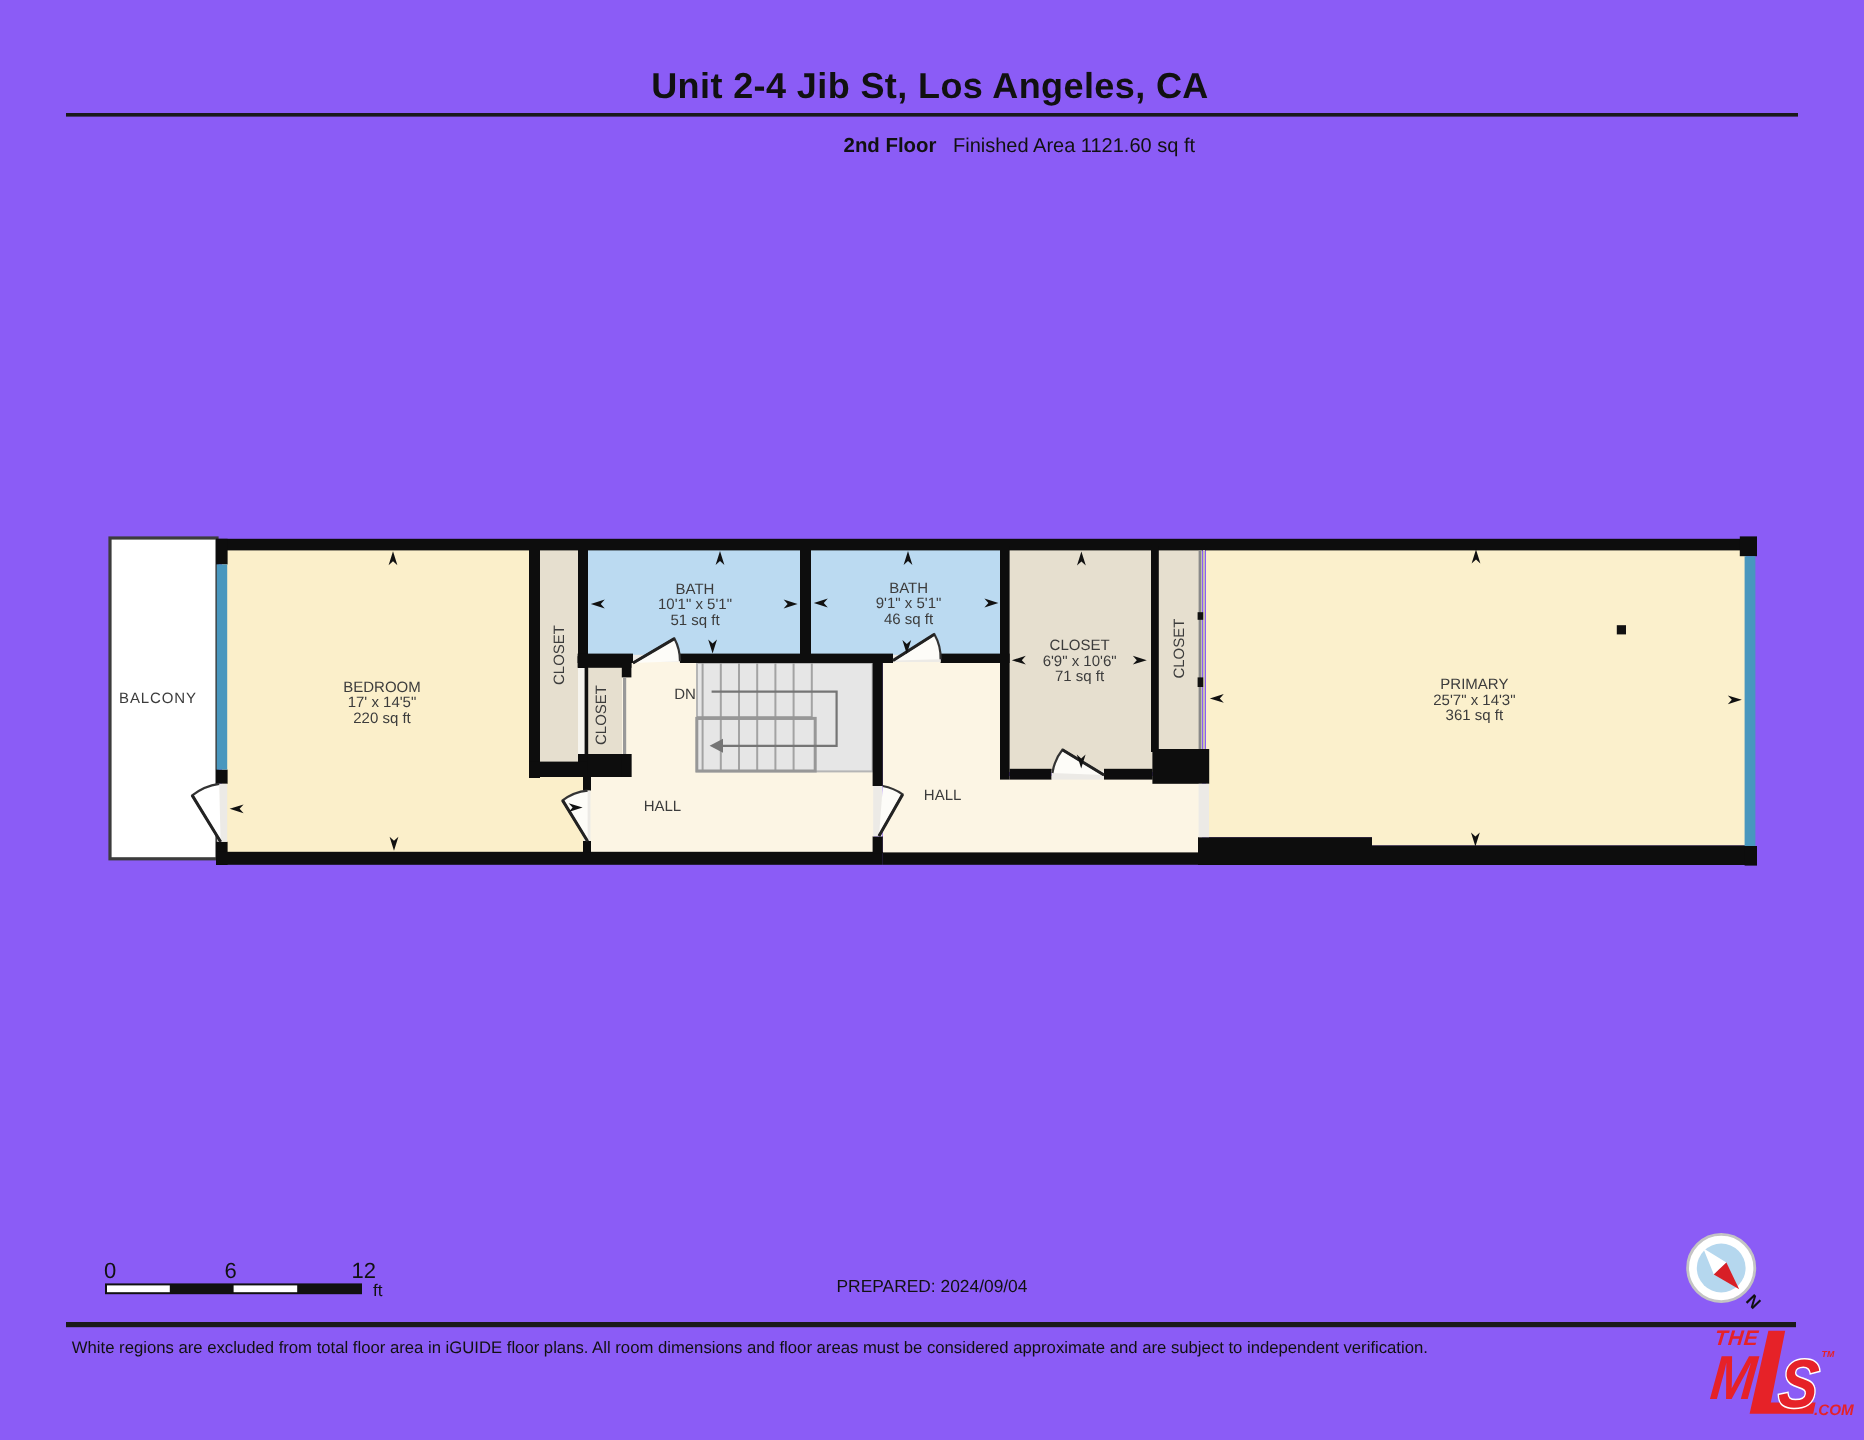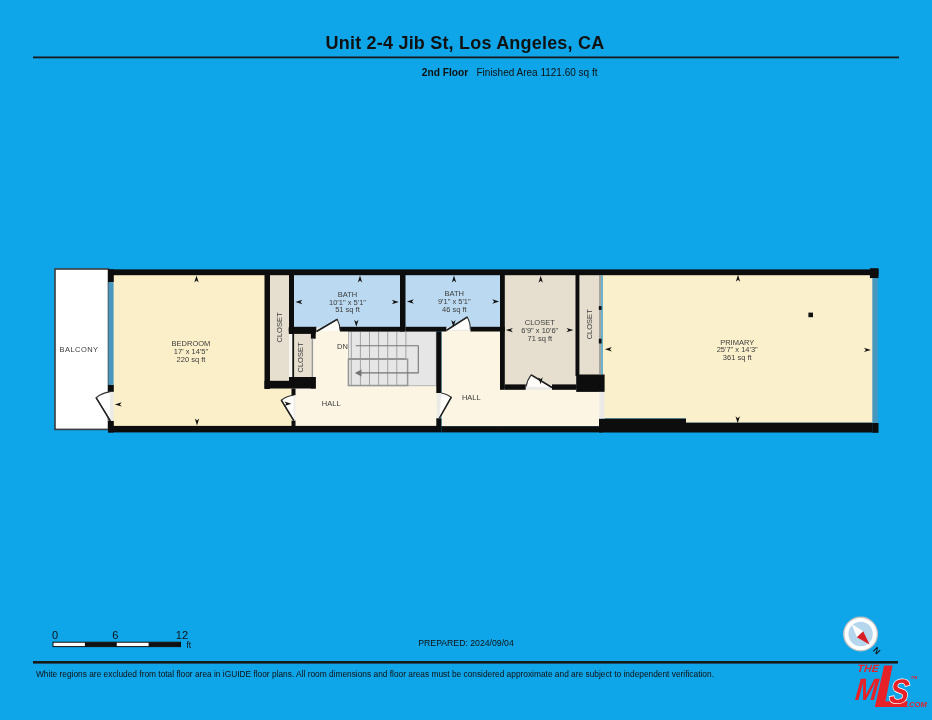--- a/index.html
+++ b/index.html
@@ -1,16 +1,16 @@
 <!DOCTYPE html>
 <html><head>
 <meta charset="utf-8">
 <style>
   html,body{margin:0;padding:0;background:#ffffff;}
-  #page{position:relative;width:932px;height:720px;background:#0ea5e9;overflow:hidden;
+  #page{position:relative;width:932px;height:720px;background:#8b5cf6;overflow:hidden;
         font-family:"Liberation Sans", sans-serif;}
   svg{position:absolute;left:0;top:0;}
   text{font-family:"Liberation Sans", sans-serif;}
 </style>
 </head>
 <body>
 <div id="page">
 <svg width="932" height="720" viewBox="0 0 932 720">
 
   <g>

